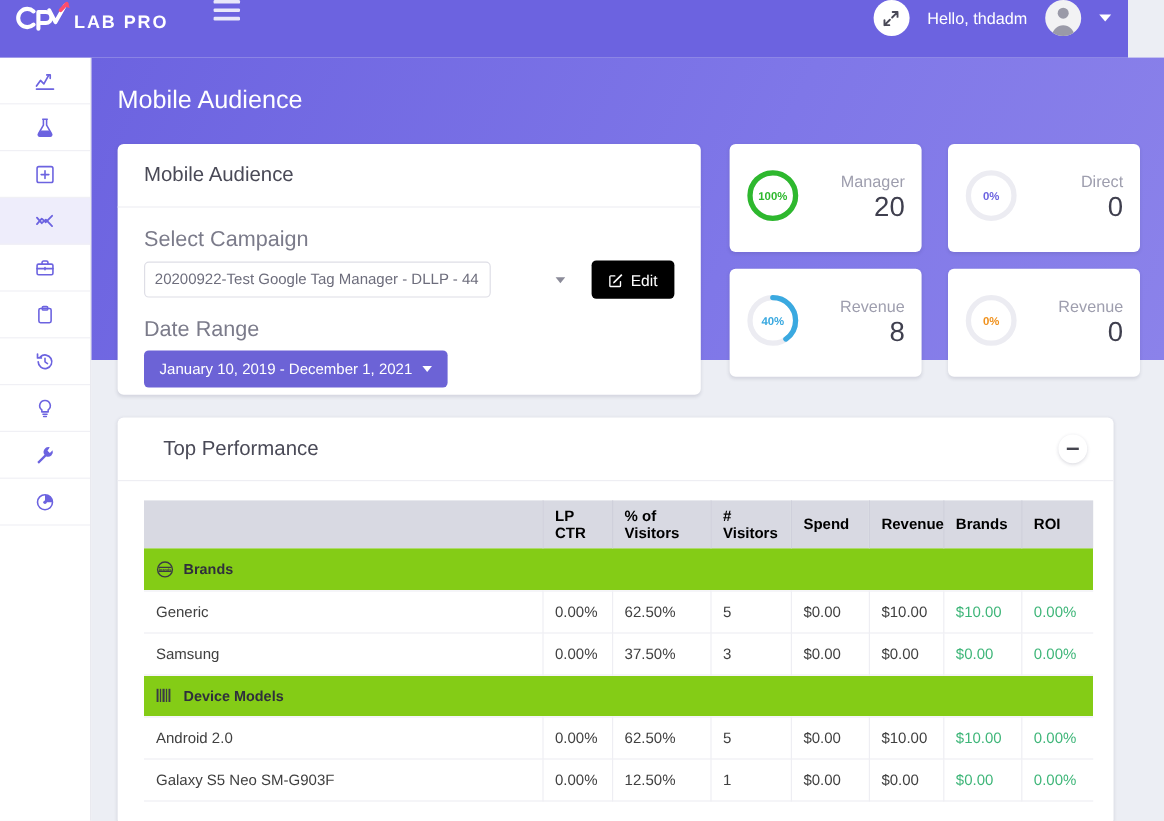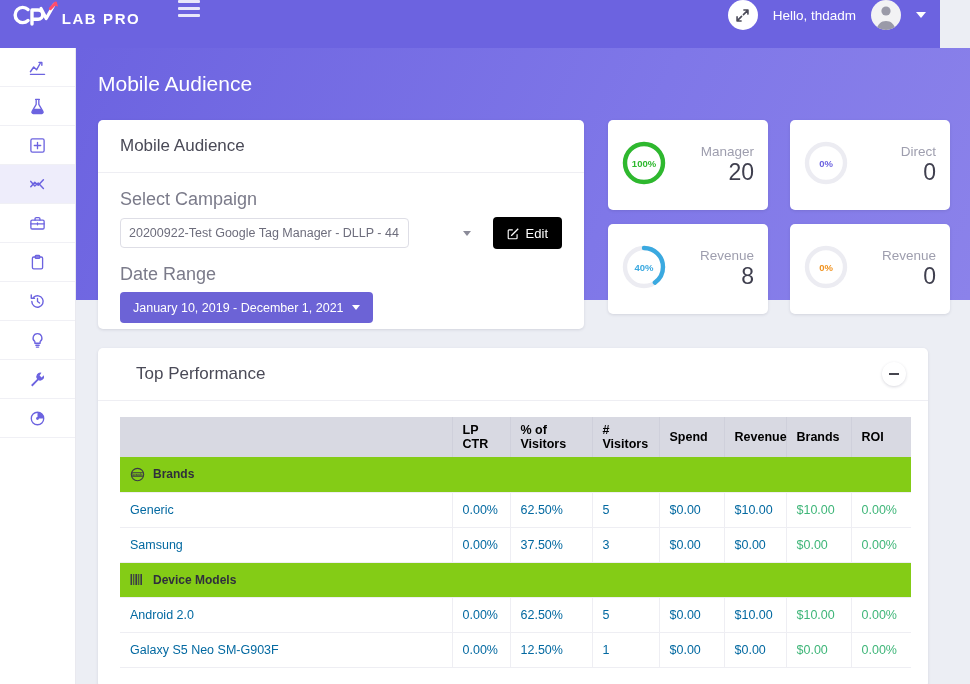--- a/index.html
+++ b/index.html
@@ -169,21 +169,21 @@
   thead th.col-name { width: 332px; }
   .c-lpctr   { width: 58px; }
   .c-pctvis  { width: 82px; }
   .c-numvis  { width: 67px; }
   .c-spend   { width: 65px; }
   .c-revenue { width: 62px; }
   .c-profit  { width: 65px; }
   .c-roi     { width: 60px; }
 
   tbody td {
-    height: 35px; font-size: 12.5px; color: #0369a1;
+    height: 35px; font-size: 12.5px; color: #404040;
     padding: 0 10px; border-bottom: 1px solid #eeeef3;
     border-right: 1px solid #eeeef3; white-space: nowrap;
     overflow: hidden;
   }
   tbody td:last-child { border-right: none; }
   tbody tr.group-row td {
     background: #84cc16; border-right: none;
     font-weight: 700; font-size: 12px; color: #2f2f3c;
   }
   .group-cell { display: flex; align-items: center; gap: 8px; }

